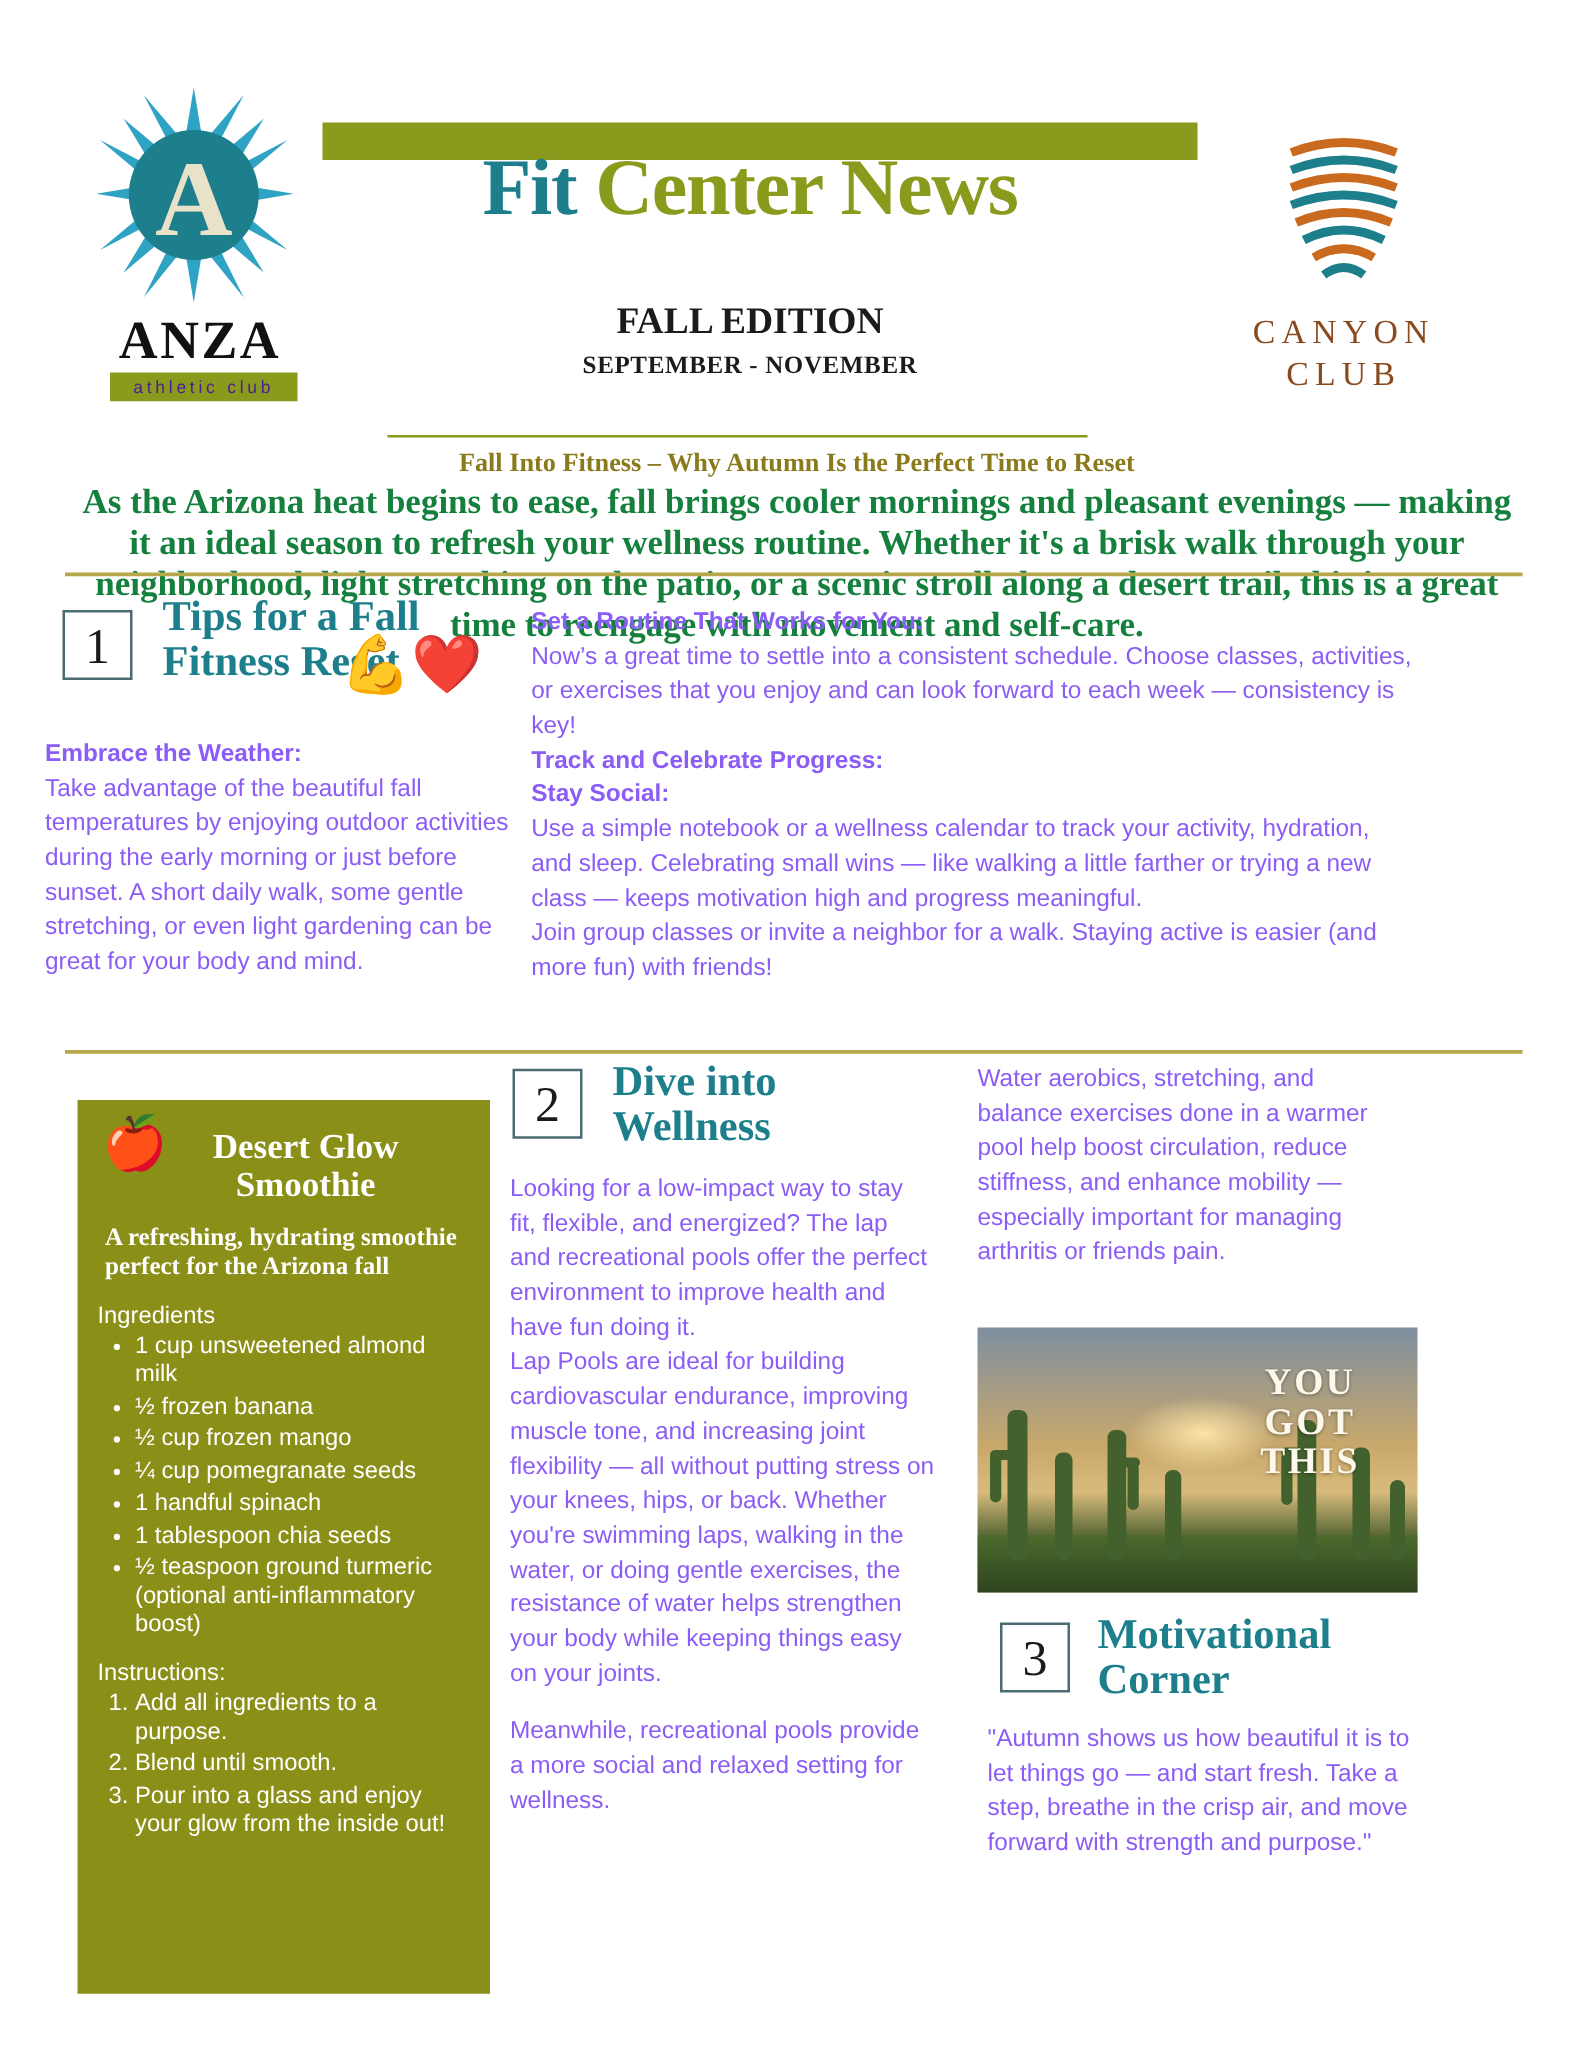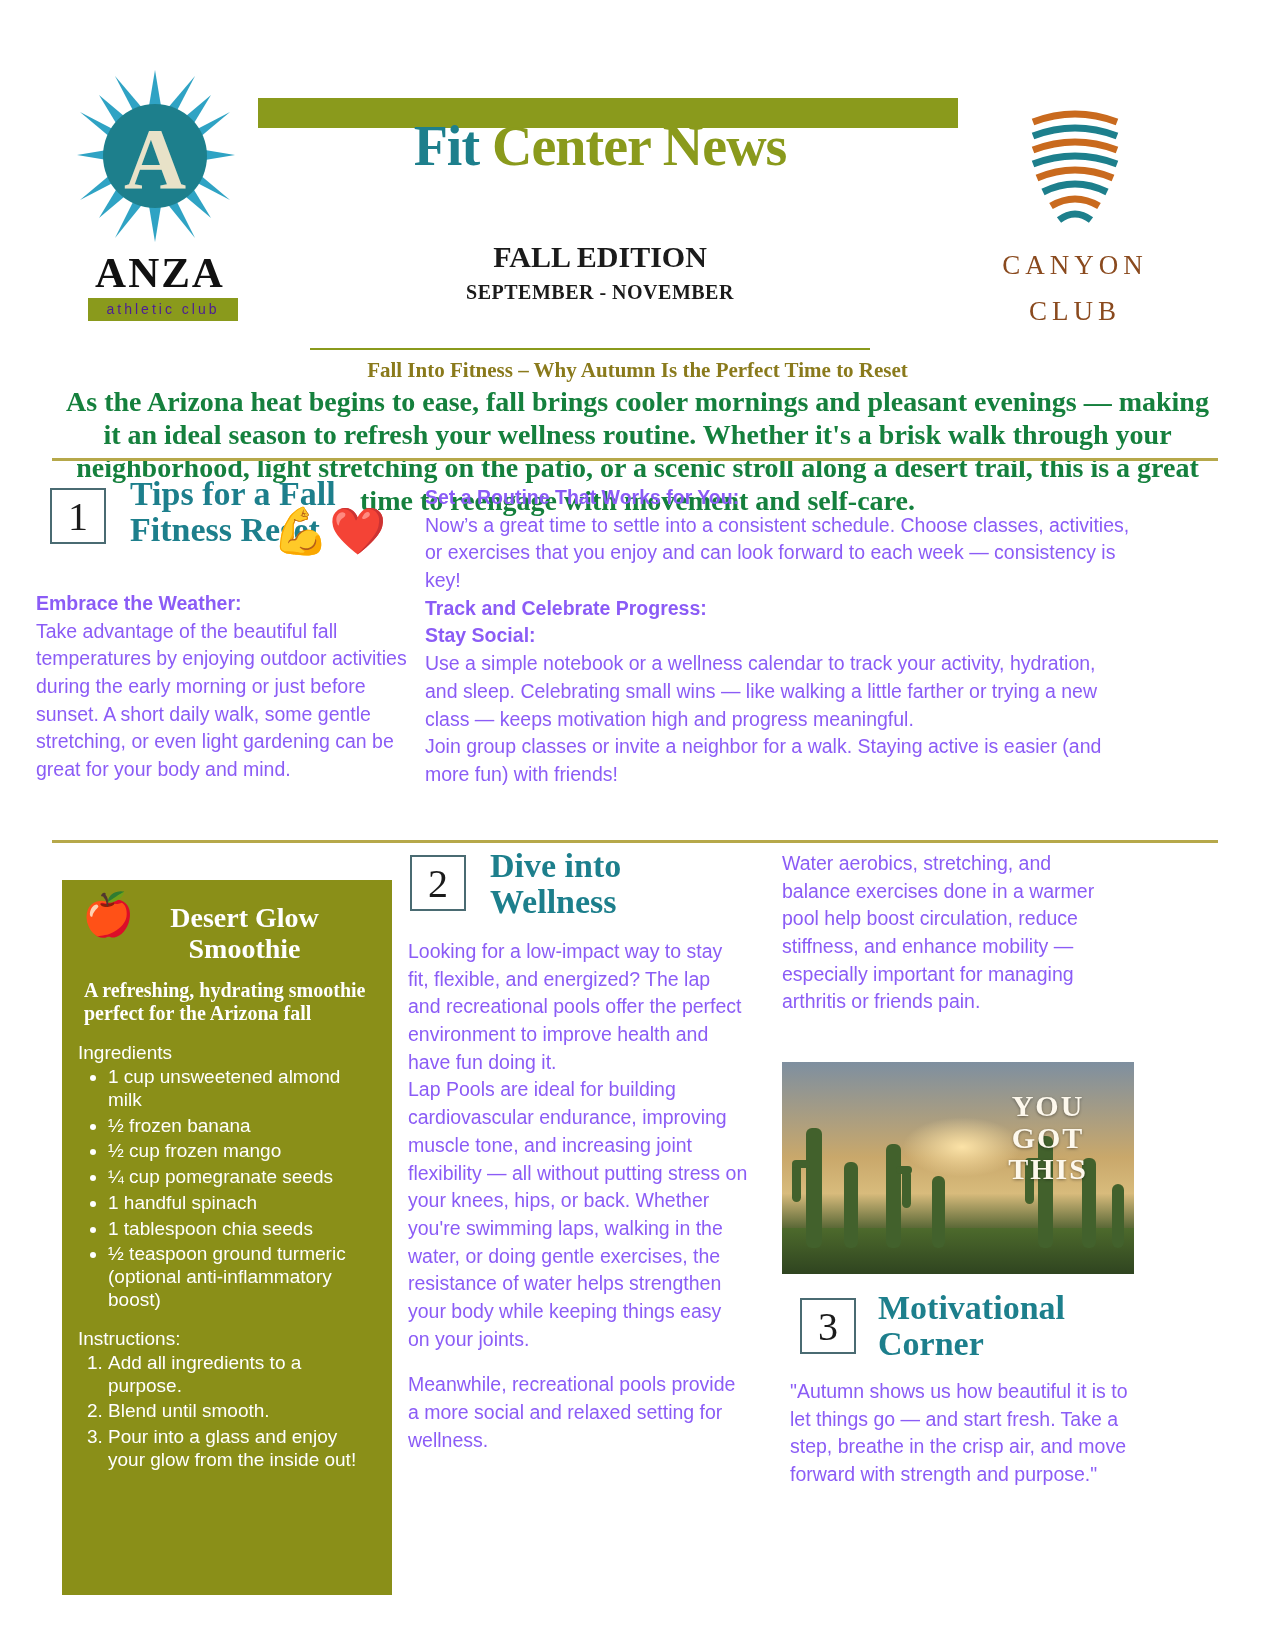--- a/index.html
+++ b/index.html
@@ -27,21 +27,21 @@
     height: 30px;
     background: #8a9a1c;
   }
   .masthead-title {
     position: absolute;
     left: 205px;
     top: 118px;
     width: 790px;
     text-align: center;
     font-family: "Liberation Serif", serif;
-    font-size: 56px;
+    font-size: 64px;
     font-weight: 700;
     color: #8a9a1c;
     letter-spacing: -1px;
     line-height: 1;
   }
   .masthead-title .fit { color: #1d7f8c; }
   .edition {
     position: absolute;
     left: 205px;
     top: 240px;
@@ -100,21 +100,21 @@
   .canyon-word {
     position: absolute; left: 0; top: 150px; width: 180px;
     text-align: center;
     font-family: "Liberation Serif", serif;
     color: #8a4a1e;
     font-size: 27px;
     letter-spacing: 5px;
     font-weight: 400;
   }
   .canyon-word2 {
-    position: absolute; left: 0; top: 196px; width: 180px;
+    position: absolute; left: 0; top: 184px; width: 180px;
     text-align: center;
     font-family: "Liberation Serif", serif;
     color: #8a4a1e;
     font-size: 27px;
     letter-spacing: 5px;
     font-weight: 400;
   }
 
   
   .rule-top {

